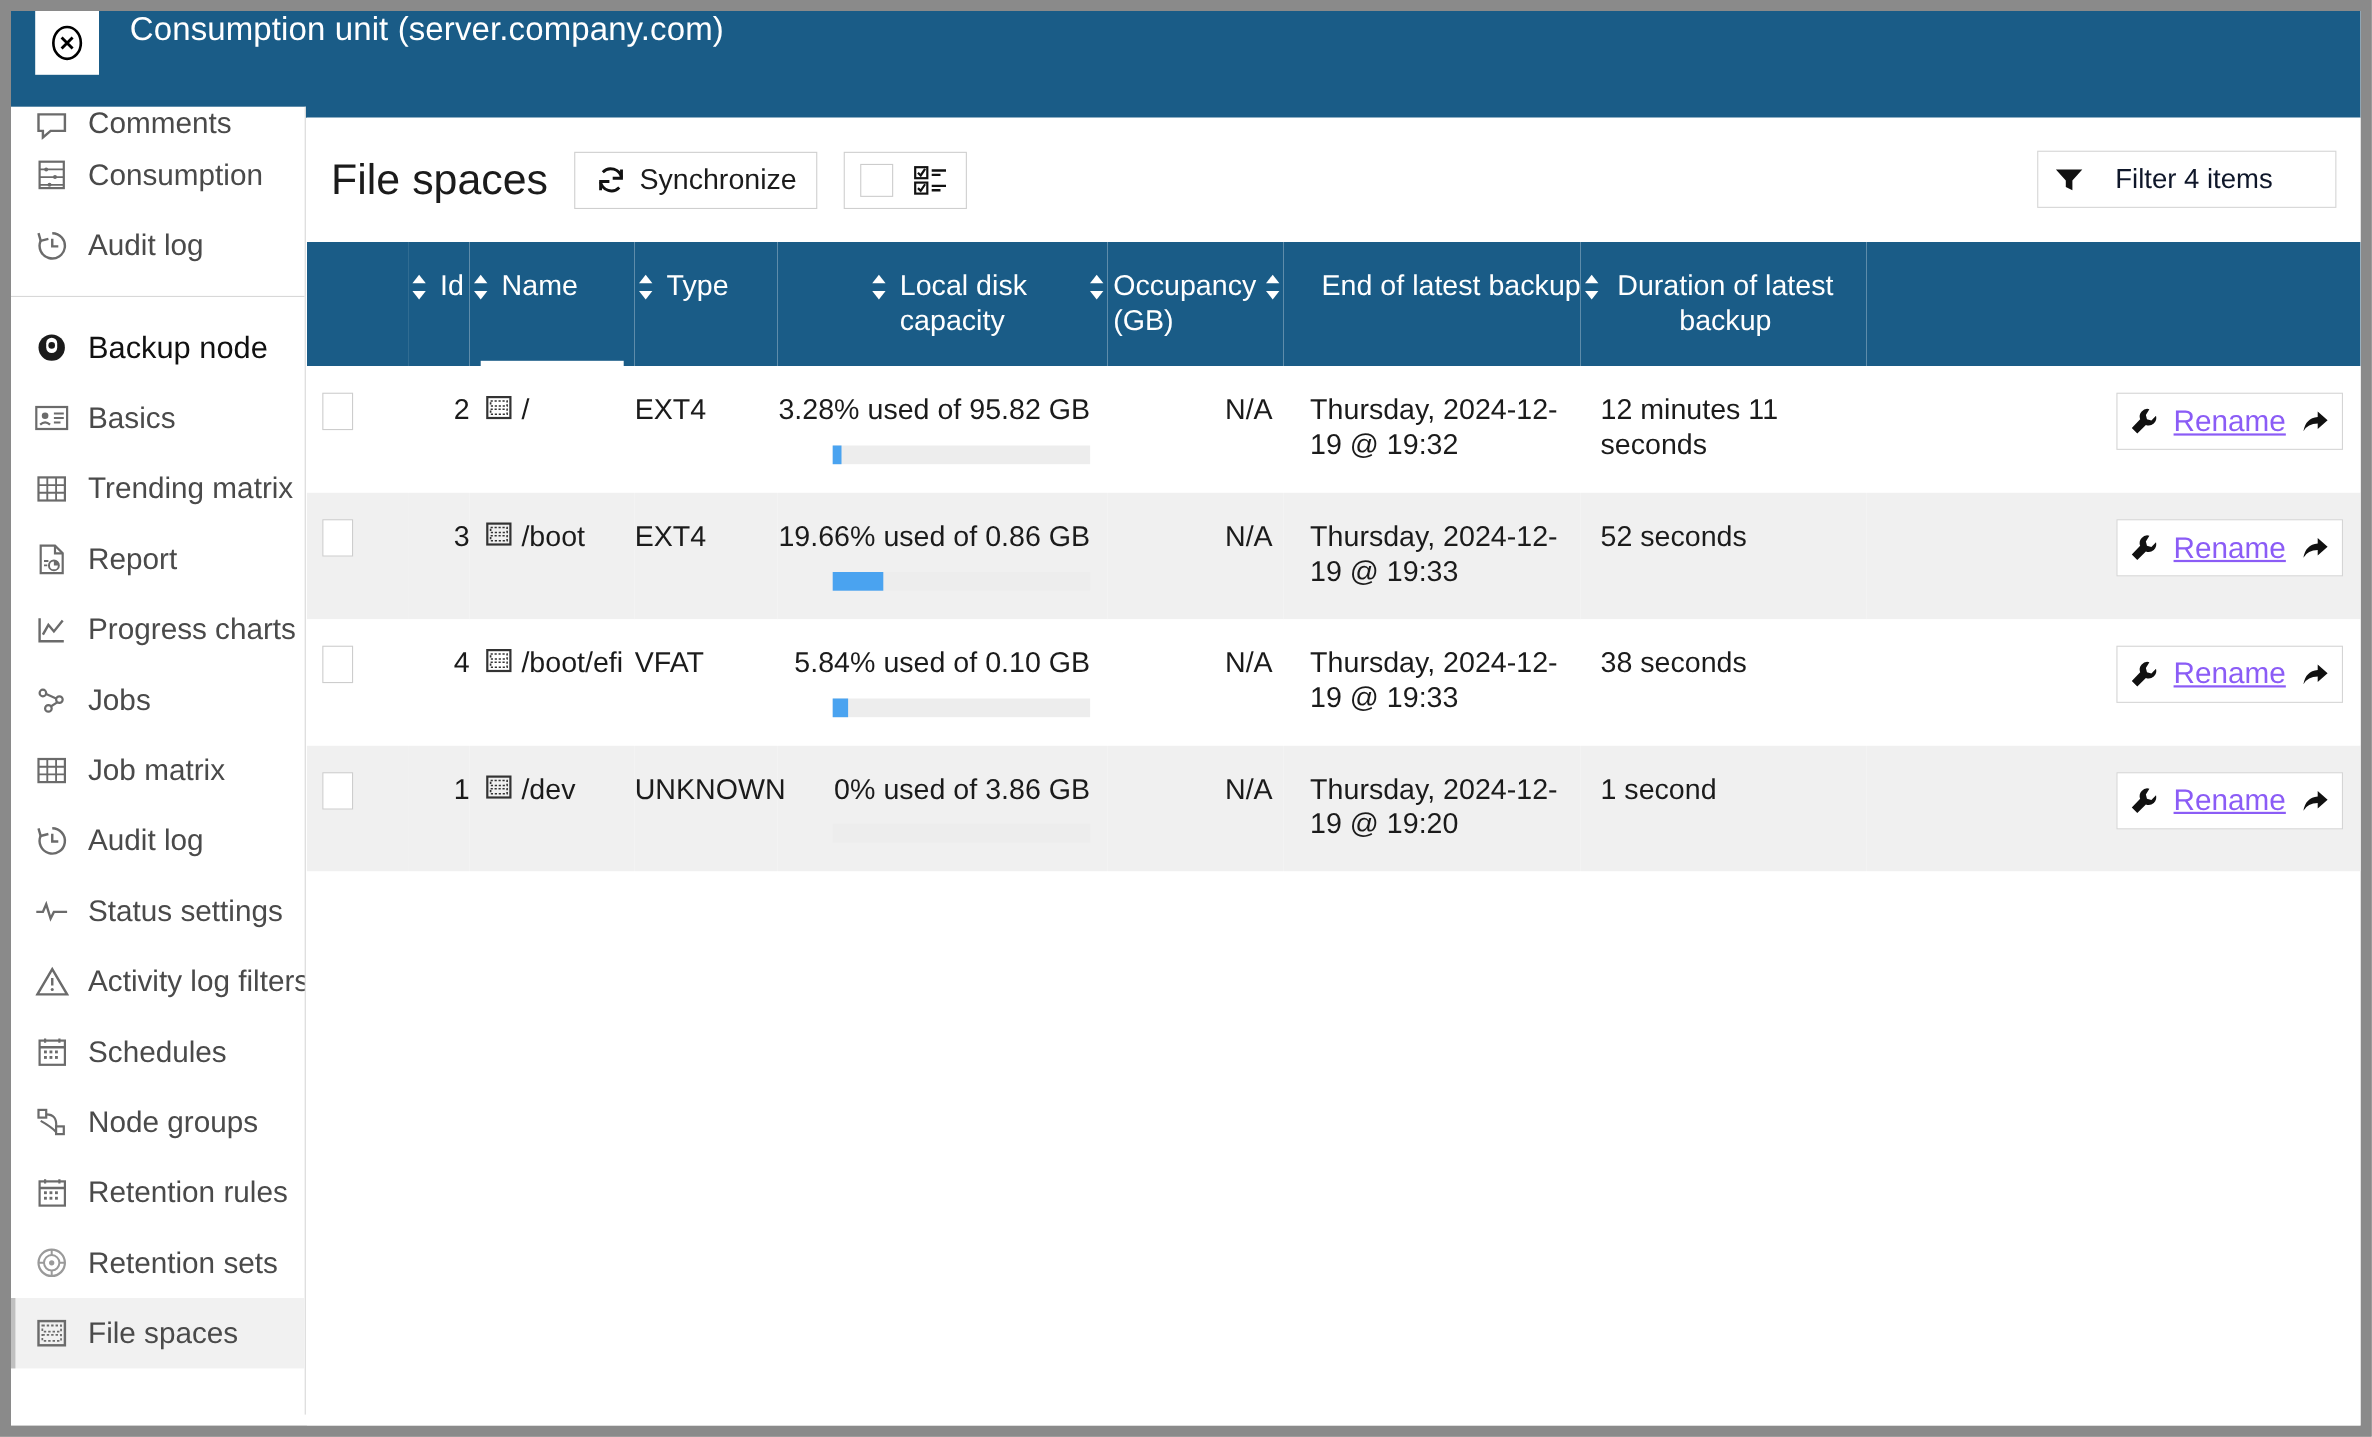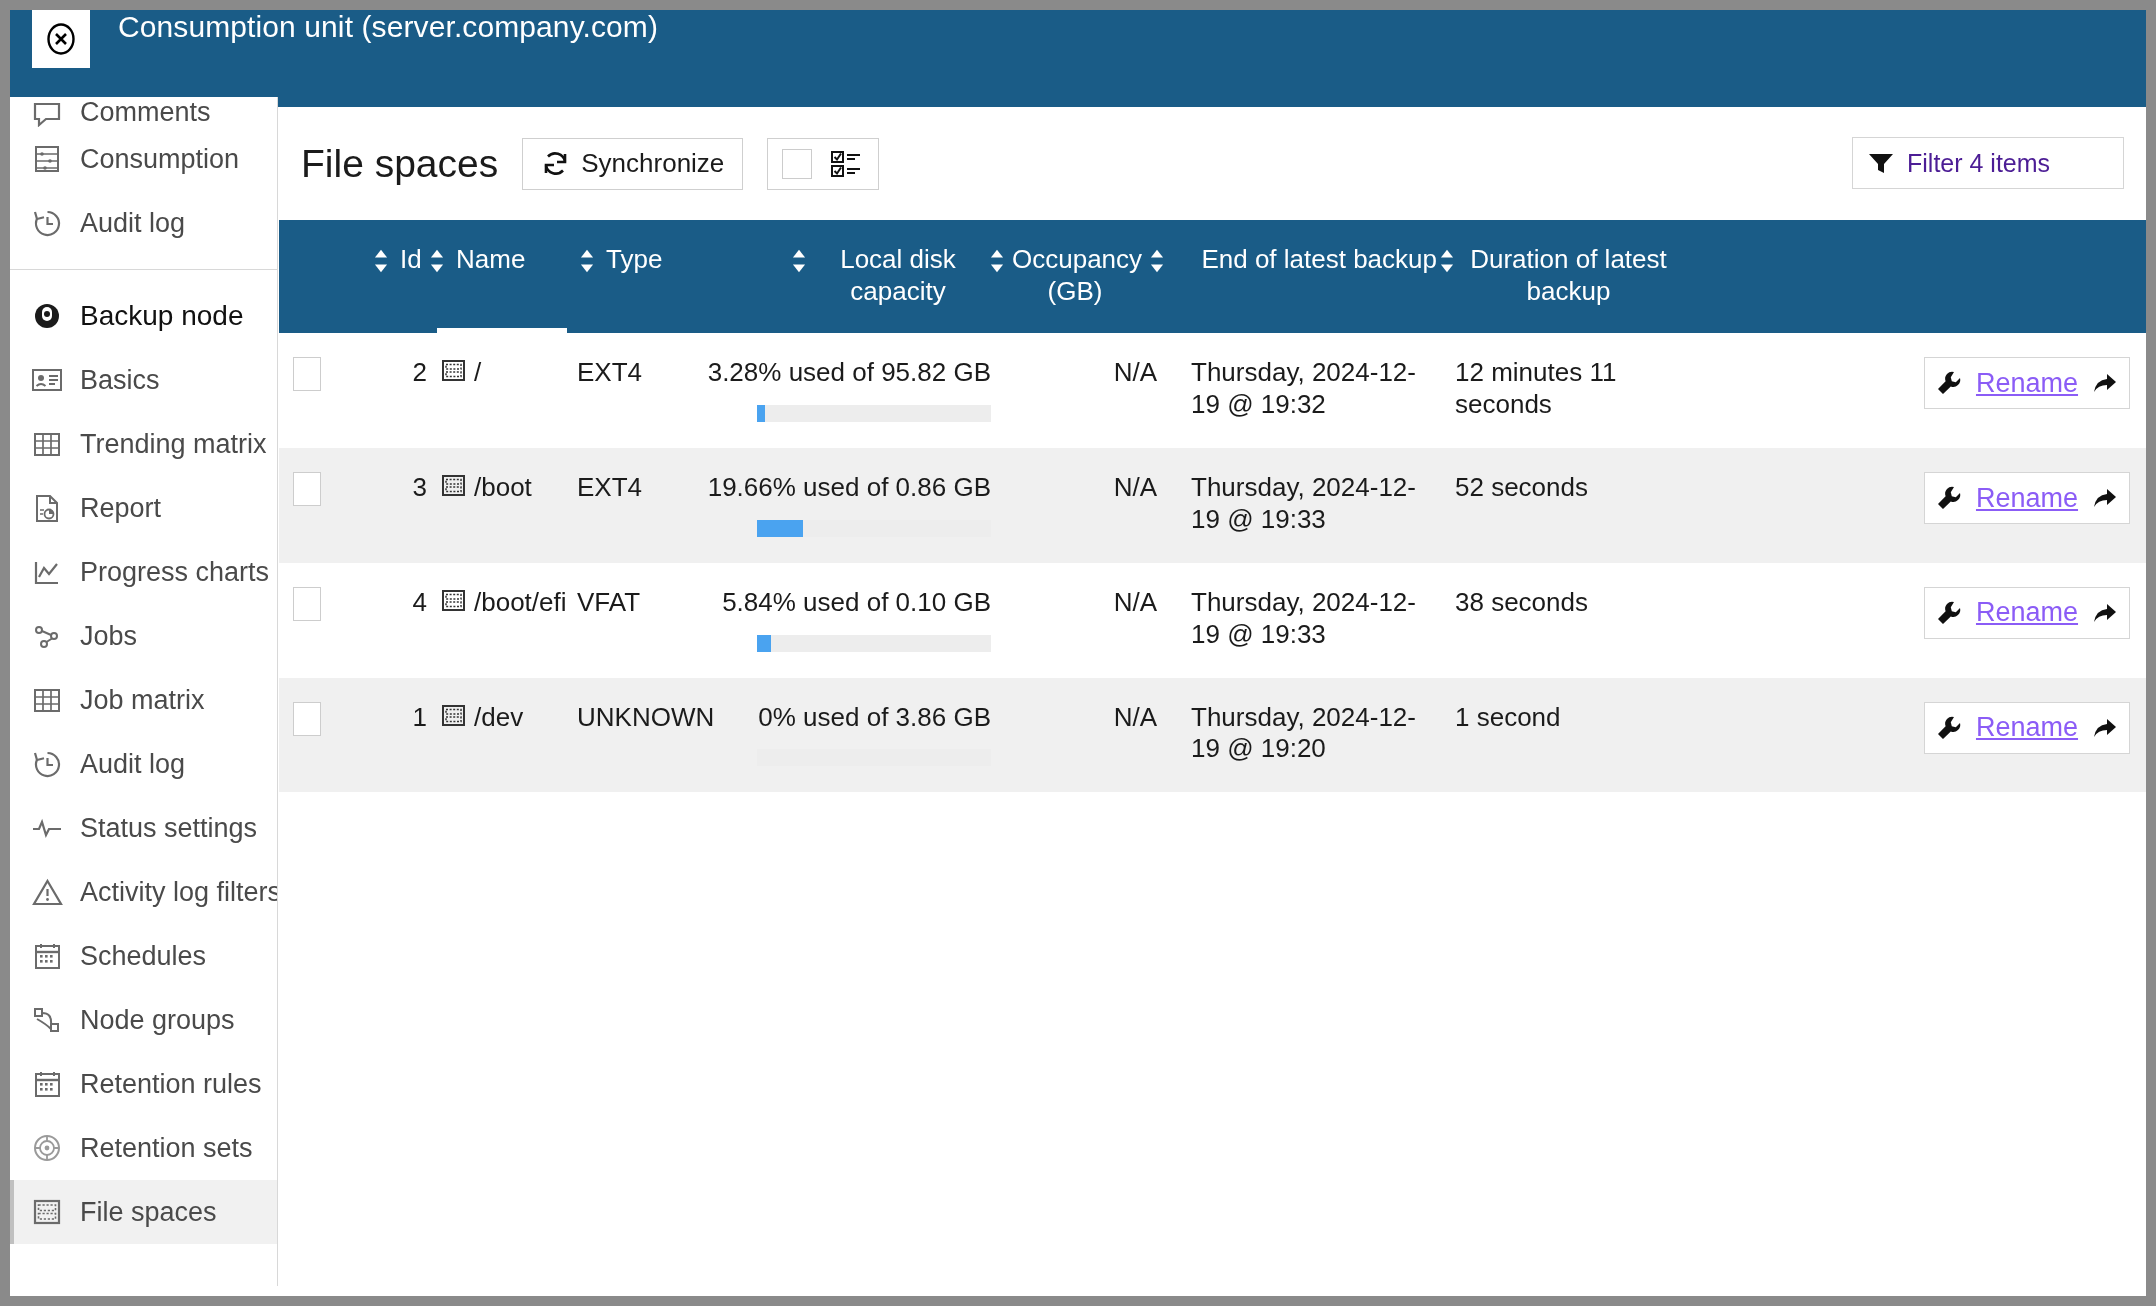--- a/index.html
+++ b/index.html
@@ -125,43 +125,43 @@
   .filter-box {
     position: absolute; right: 22px; top: 30px;
     width: 272px; height: 52px;
     border: 1px solid #d5d5d5;
     background: #ffffff;
     display: flex; align-items: center;
     padding-left: 14px;
     cursor: text;
   }
   .filter-box .ph {
-    margin-left: 12px;
+    margin-left: 28px;
     font-size: 25px;
-    color: #4c1d95;
+    color: #0f172a;
     white-space: nowrap;
   }
 
   
   .tbl { width: 1867px; border-collapse: collapse; table-layout: fixed; border-radius: 20px; }
   .tbl thead tr { background: #1a5c87; }
   .tbl th {
     color: #ffffff;
     font-size: 26px;
     font-weight: normal;
     vertical-align: top;
     padding: 24px 0 26px 0;
     position: relative;
   }
   .th-inner { display: flex; align-items: flex-start; }
   .th-inner.right { justify-content: flex-end; }
   .sort-ic { flex: 0 0 auto; margin-right: 9px; padding-top: 4px; }
   .sort-ic.after { margin-right: 0; margin-left: 9px; }
   .th-label { line-height: 1.22; }
-  .th-label.ta-right { text-align: center; }
+  .th-label.ta-right { text-align: left; }
   .sort-underline {
     position: absolute;
     left: 10px; right: 10px; bottom: 0;
     height: 5px; background: #ffffff;
   }
 
   .tbl tbody td {
     font-size: 26px;
     color: #1b1b1b;
     vertical-align: top;

